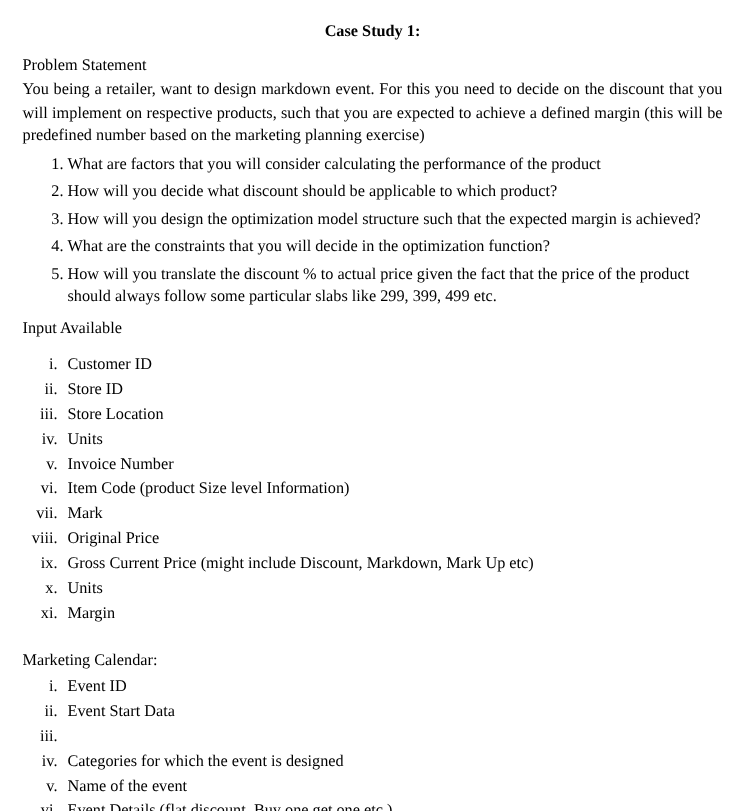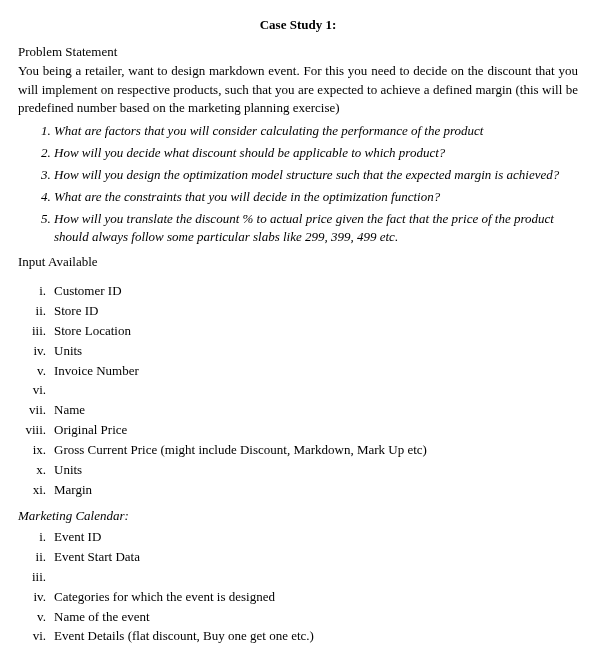--- a/index.html
+++ b/index.html
@@ -29,21 +29,20 @@
       margin-bottom: 4px;
       text-align: justify;
     }
     ol.numbered {
       list-style-type: decimal;
       margin-left: 36px;
       margin-bottom: 6px;
     }
     ol.numbered li {
       margin-bottom: 3px;
-      font-style: italic;
     }
     .section-label {
       font-weight: normal;
       margin-top: 6px;
       margin-bottom: 10px;
     }
     .sub-label {
       margin-left: 4px;
       margin-bottom: 2px;
     }
@@ -55,23 +54,22 @@
     ol.roman li {
       display: flex;
       margin-bottom: 1px;
     }
     ol.roman li .roman-num {
       min-width: 36px;
       text-align: right;
       padding-right: 8px;
     }
     .marketing-label {
-      margin-top: 8px;
+      margin-top: 20px;
       margin-bottom: 2px;
-      font-style: italic;
     }
   </style>
 </head>
 <body>
 
 <div class="center-title">Case Study 1:</div>
 
 <div>
   <span class="bold">Problem Statement</span>
   <p>You being a retailer, want to design markdown event. For this you need to decide on the discount that you will implement on respective products, such that you are expected to achieve a defined margin (this will be predefined number based on the marketing planning exercise)</p>
@@ -102,24 +100,25 @@
       <li>
         <span class="roman-num">iv.</span>
         <span>Units</span>
       </li>
       <li>
         <span class="roman-num">v.</span>
         <span>Invoice Number</span>
       </li>
       <li>
         <span class="roman-num">vi.</span>
+        <span>Item Code (product Size level Information)</span>
       </li>
       <li>
         <span class="roman-num">vii.</span>
-        <span>Name</span>
+        <span>Mark</span>
       </li>
       <li>
         <span class="roman-num">viii.</span>
         <span>Original Price</span>
       </li>
       <li>
         <span class="roman-num">ix.</span>
         <span>Gross Current Price (might include Discount, Markdown, Mark Up etc)</span>
       </li>
       <li>

